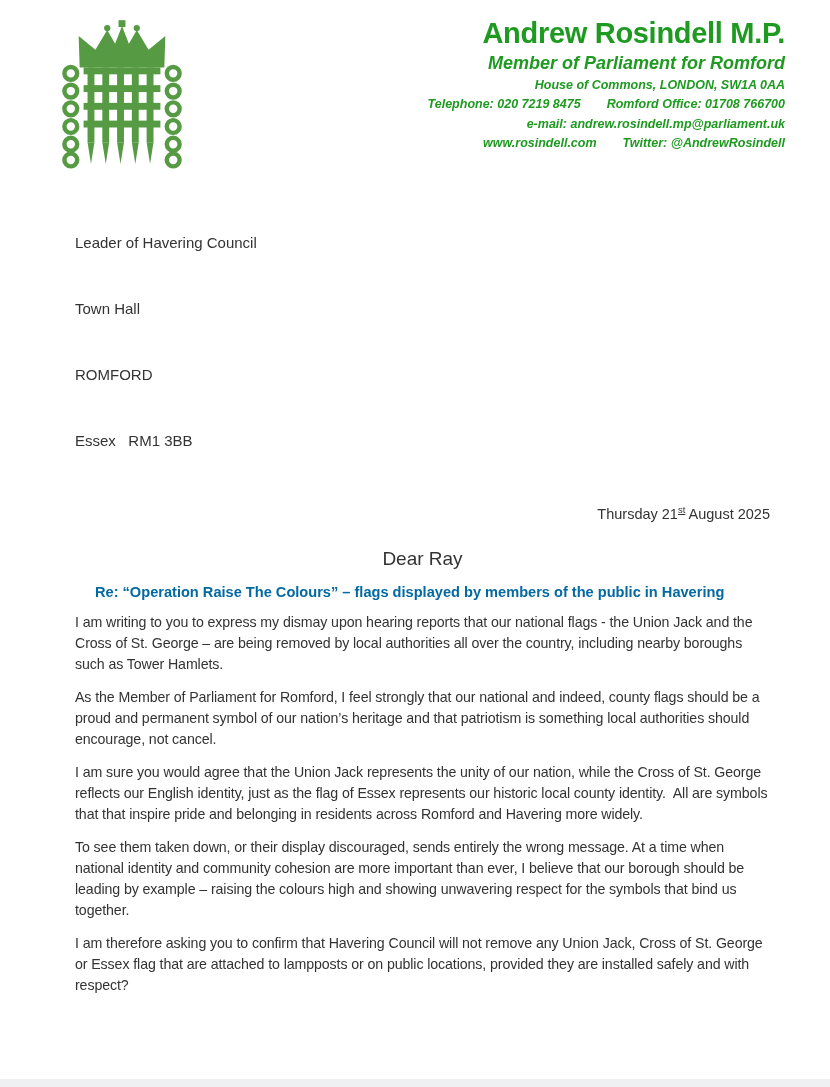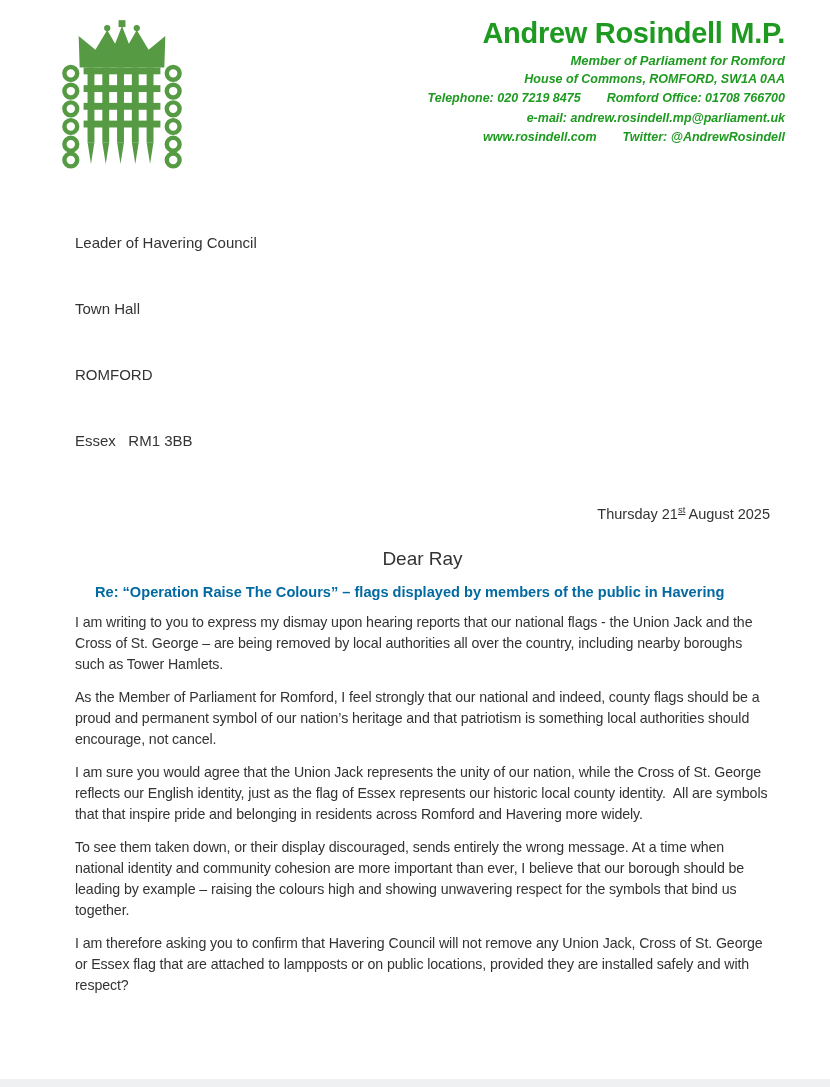--- a/index.html
+++ b/index.html
@@ -17,21 +17,21 @@
     justify-content:space-between;
     align-items:flex-start;
     padding:16px 45px 0 58px;
   }
   .crest{width:128px;height:150px;flex:0 0 auto;margin-top:4px;}
   .head-text{text-align:right;color:#1f9a21;margin-top:2px;}
   .mp-name{
     font-size:29px;font-weight:bold;letter-spacing:-0.3px;
     line-height:1.1;margin-bottom:3px;
   }
-  .mp-role{font-size:13px;font-weight:bold;font-style:italic;margin-bottom:2px;}
+  .mp-role{font-size:18px;font-weight:bold;font-style:italic;margin-bottom:2px;}
   .head-line{font-size:12.5px;font-weight:bold;font-style:italic;line-height:1.55;}
   .head-gap{display:inline-block;width:26px;}
   
   .content{padding:0 60px 0 75px;}
   .recipient{margin-top:18px;font-size:15px;line-height:22px;white-space:pre-wrap;}
   .recipient .r0{font-weight:bold;}
   .letter-date{
     text-align:right;font-size:14.5px;margin-top:8px;white-space:pre-wrap;
   }
   .letter-date sup{font-size:9.5px;text-decoration:underline;}
@@ -96,21 +96,21 @@
         <circle cx="117" cy="90" r="6.5"></circle>
         <circle cx="117" cy="108" r="6.5"></circle>
         <circle cx="117" cy="126" r="6.5"></circle>
         <circle cx="117" cy="142" r="6.5"></circle>
       </g>
     </svg>
 
     <div class="head-text">
       <div class="mp-name">Andrew Rosindell M.P.</div>
       <div class="mp-role">Member of Parliament for Romford</div>
-      <div class="head-line">House of Commons, ROMFORD, SW1A 0AA</div>
+      <div class="head-line">House of Commons, LONDON, SW1A 0AA</div>
       <div class="head-line">
         <span>Telephone: 020 7219 8475</span><span class="head-gap"></span><span>Romford Office:  01708 766700</span>
       </div>
       <div class="head-line">e-mail: andrew.rosindell.mp@parliament.uk</div>
       <div class="head-line">
         <span>www.rosindell.com</span><span class="head-gap"></span><span>Twitter: @AndrewRosindell</span>
       </div>
     </div>
   </div>
 

